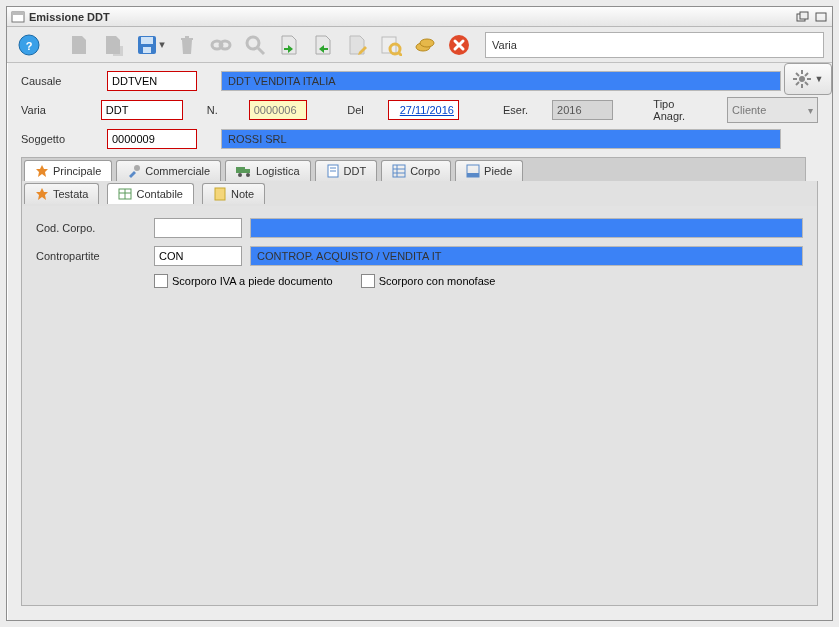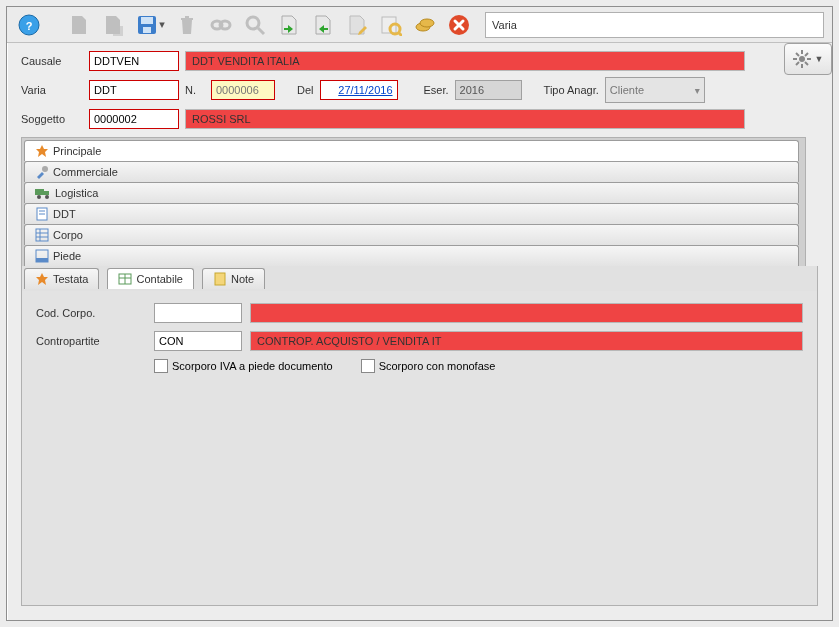--- a/index.html
+++ b/index.html
@@ -7,47 +7,67 @@
   .window { width: 827px; height: 615px; background: #ededed; border: 1px solid #8e8e8e; box-shadow: inset 1px 1px 0 #fff; display: flex; flex-direction: column; }
   .titlebar { height: 20px; background: linear-gradient(#fdfdfd,#e6e6e6); border-bottom: 1px solid #b8b8b8; display: flex; align-items: center; padding: 0 4px; }
   .titlebar .icon { width: 14px; height: 14px; margin-right: 4px; }
   .titlebar .title { flex: 1; font-weight: bold; color: #333; }
   .titlebar .winbtn { margin-left: 4px; cursor: pointer; color: #555; }
   .toolbar { height: 36px; display: flex; align-items: center; padding: 0 8px; border-bottom: 1px solid #c0c0c0; gap: 6px; background: #ebebeb; }
   .tbtn { width: 28px; height: 28px; display: inline-flex; align-items: center; justify-content: center; border-radius: 3px; }
   .dropdown-caret { width: 10px; display: inline-flex; align-items: center; justify-content: center; color: #555; margin-left: -4px;}
   .context { flex: 1; margin-left: 6px; height: 26px; background: #fff; border: 1px solid #b0b0b0; display: flex; align-items: center; padding: 11px 6px; color: #333; }
   .form-area { padding: 8px 14px 4px 14px; display: flex; flex-direction: column; gap: 6px; }
-  .row { display: flex; align-items: center; gap: 6px; }
+  .row { display: flex; align-items: center; gap: 24px; }
   .lbl { width: 62px; color: #333; }
   .inp { height: 20px; background: #fff; border: 1px solid #a0a0a0; padding: 0 4px; display: flex; align-items: center; }
   .inp.red { border: 1px solid #cc0000; }
   .inp.ro { background: #d6d6d6; color: #555; }
   .txt { color: #333; }
-  .desc { background: #ef4444; border: 1px solid #b8b8b8; height: 20px; display: flex; align-items: center; padding: 0 6px; color: #333; }
+  .desc { background: #3b82f6; border: 1px solid #b8b8b8; height: 20px; display: flex; align-items: center; padding: 0 6px; color: #333; }
   .right-box { margin-left: auto; }
   .gearbtn { width: 48px; height: 32px; background: linear-gradient(#fbfbfb,#e4e4e4); border: 1px solid #a0a0a0; border-radius: 4px; display: inline-flex; align-items: center; justify-content: center; gap: 4px; cursor: pointer; }
   .select { height: 20px; width: 100px; background: #e4e4e4; border: 1px solid #a0a0a0; display: flex; align-items: center; padding: 12px 4px; color: #777; position: relative; }
   .select::after { content: "▾"; position: absolute; right: 4px; color: #888; font-size: 10px;}
-  .tabstrip { margin: 4px 26px 0 14px; display: flex; gap: 0; background: #cfcfcf; padding: 2px 2px 0 2px; border: 1px solid #b0b0b0; border-bottom: none; flex-direction: column; }
+  .tabstrip { margin: 4px 26px 0 14px; display: flex; gap: 0; background: #cfcfcf; padding: 2px 2px 0 2px; border: 1px solid #b0b0b0; border-bottom: none; }
   .tab { background: linear-gradient(#f6f6f6,#e3e3e3); border: 1px solid #9c9c9c; border-bottom: none; padding: 3px 10px; display: flex; align-items: center; gap: 4px; cursor: pointer; margin-right: 4px; border-radius: 3px 3px 0 0; color: #333; }
   .tab.sel { background: #fff; font-weight: normal; }
   .subtabstrip { margin: 0 14px; display: flex; gap: 4px; background: #e1e1e1; padding: 2px; border-left: 1px solid #b0b0b0; border-right: 1px solid #b0b0b0; }
   .panel { margin: 0 14px 14px 14px; flex: 1; background: #e3e3e3; border: 1px solid #b0b0b0; border-top: none; padding: 12px 14px; }
   .panelrow { display: flex; align-items: center; gap: 8px; margin-bottom: 8px; }
   .plbl { width: 110px; color: #333; }
   .checkbox { width: 14px; height: 14px; background: #fff; border: 1px solid #888; display: inline-block; margin-right: 4px; vertical-align: middle; }
   svg { display: block; }
   .date-link { color: #0044cc; text-decoration: underline; }
 </style>
 </head>
 <body>
 
 <div class="window">
 
+  <div class="titlebar">
+    <span class="icon">
+      <svg width="14" height="14">
+          <rect x="1" y="2" width="12" height="10" fill="#fff" stroke="#777"></rect>
+          <rect x="1" y="2" width="12" height="3" fill="#bbb"></rect>
+        </svg>
+    </span>
+    <span class="title">Emissione DDT</span>
+    <span class="winbtn">
+      <svg width="14" height="12">
+          <rect x="1" y="3" width="8" height="7" fill="none" stroke="#555"></rect>
+          <rect x="4" y="1" width="8" height="7" fill="#ededed" stroke="#555"></rect>
+        </svg>
+    </span>
+    <span class="winbtn">
+      <svg width="14" height="12">
+          <rect x="2" y="2" width="10" height="8" fill="none" stroke="#555"></rect>
+        </svg>
+    </span>
+  </div>
 
   <div class="toolbar">
     <span class="tbtn">
       <svg width="22" height="22">
           <circle cx="11" cy="11" r="10" fill="#3aa0e8" stroke="#1a6aa8"></circle>
           <text x="11" y="16" text-anchor="middle" fill="#fff" font-size="14" font-weight="bold">?</text>
         </svg>
     </span>
     <span style="width:10px"></span>
     <span class="tbtn">
@@ -172,21 +192,21 @@
           <span>2016</span>
         </span>
       <span class="txt" style="margin-left:16px">Tipo Anagr.</span>
       <span class="select">
           <span>Cliente</span>
         </span>
     </div>
     <div class="row">
       <span class="lbl">Soggetto</span>
       <span class="inp red" style="width:90px">
-          <span>0000002</span>
+          <span>0000009</span>
         </span>
       <span class="desc" style="flex:1; max-width:560px">ROSSI SRL</span>
     </div>
   </div>
 
   <div class="tabstrip">
     <div class="tab sel">
       <svg width="14" height="14">
           <polygon points="7,1 9,5 13,5 10,8 11,13 7,10 3,13 4,8 1,5 5,5" fill="#e88a2a"></polygon>
         </svg>

